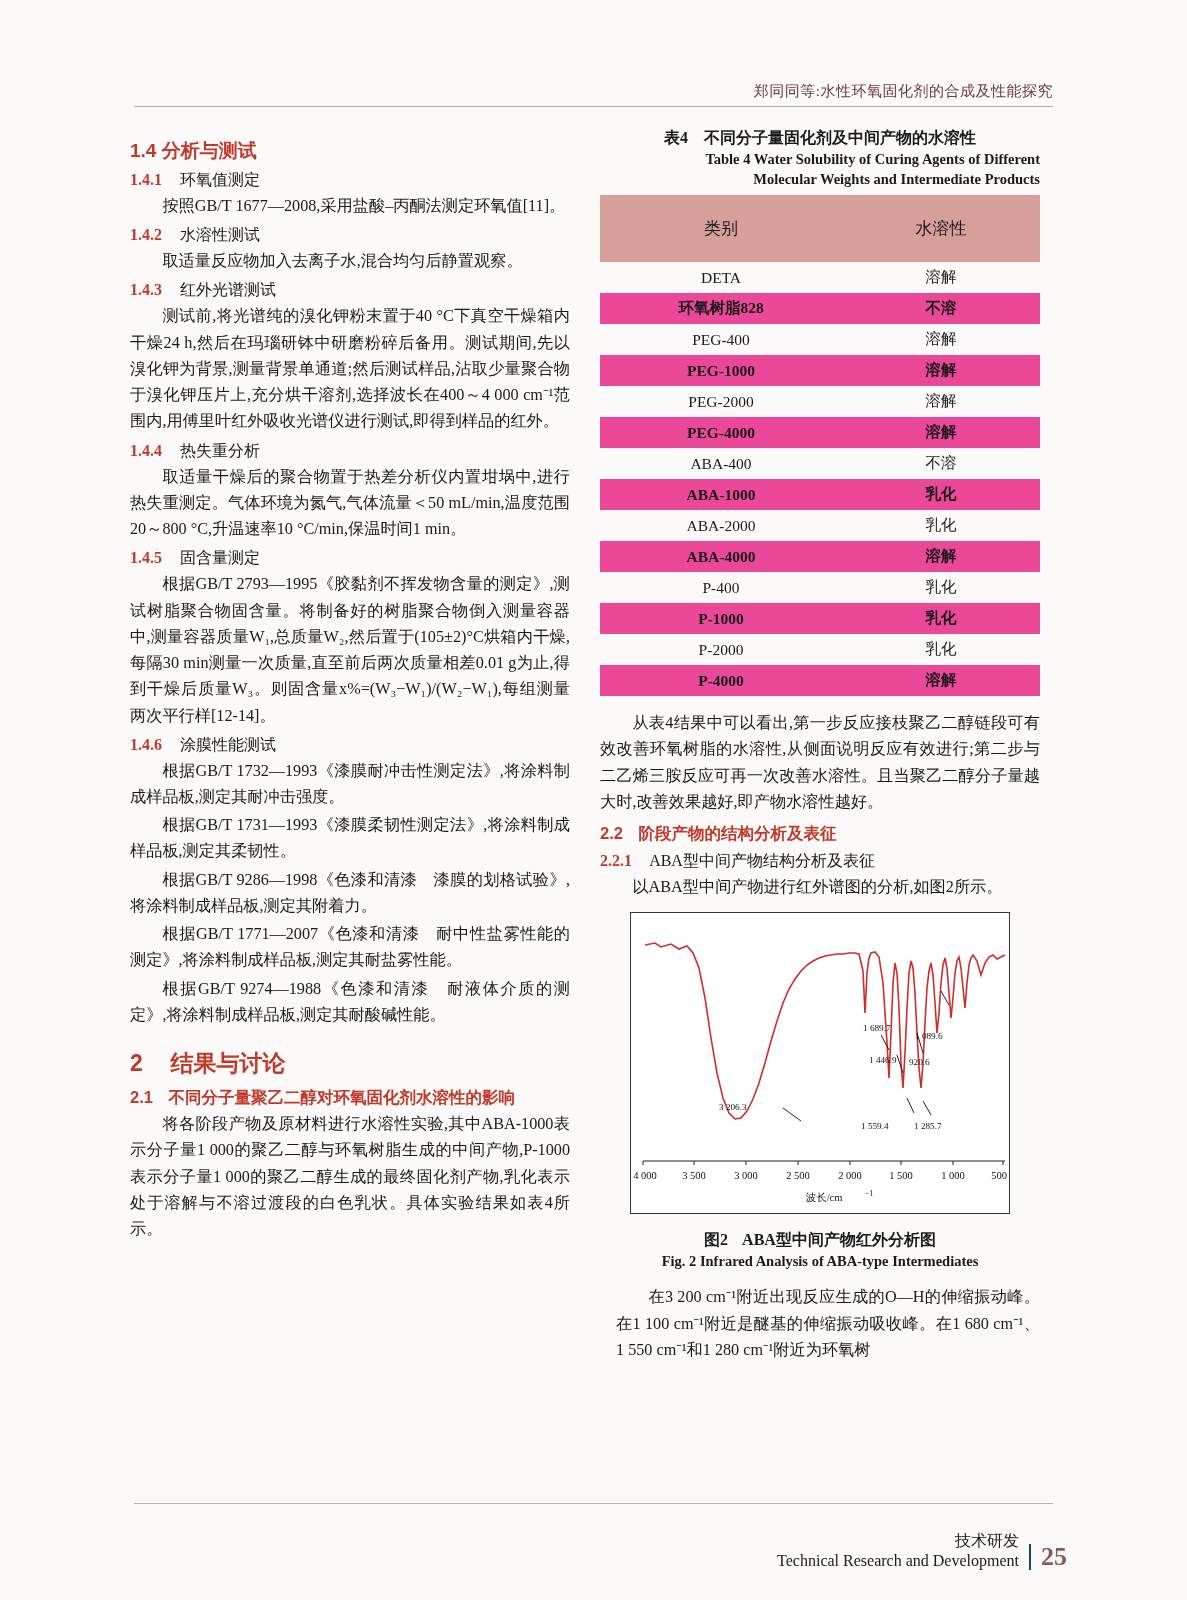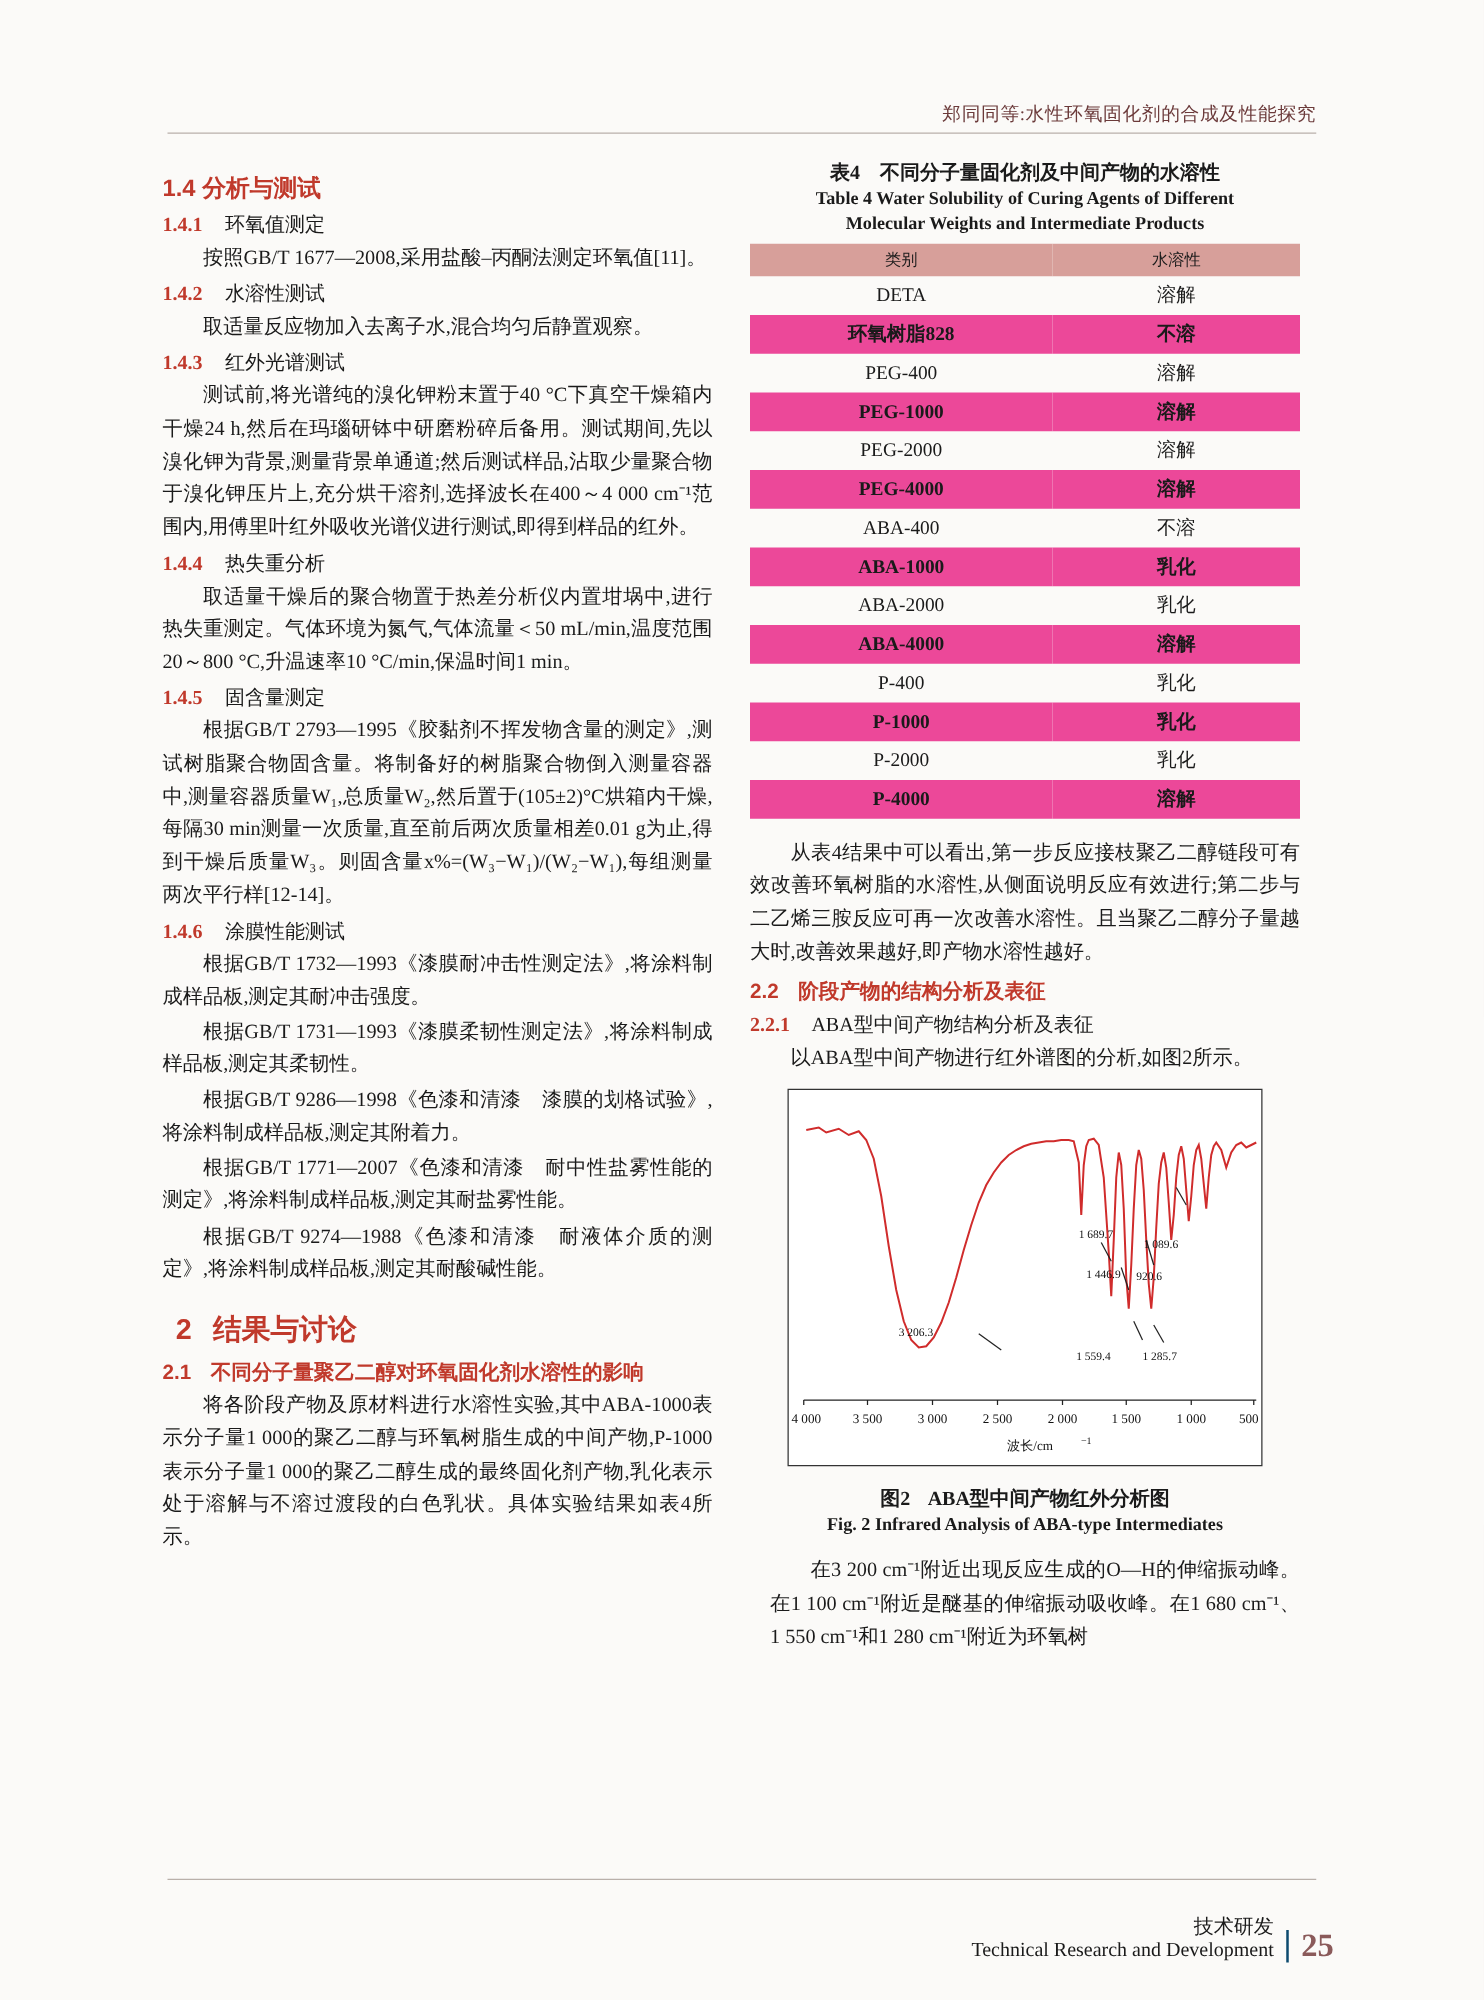--- a/index.html
+++ b/index.html
@@ -27,50 +27,50 @@
   .col-left{
     position:absolute;left:130px;top:128px;width:440px;
   }
   .col-right{
     position:absolute;left:600px;top:128px;width:440px;
   }
   .sec-h1{
     color:#c0392b;font-weight:bold;font-size:19px;
     margin:10px 0 4px 0;font-family:"Liberation Sans", sans-serif;
   }
-  .sec-h1 .num{display:inline-block;min-width:26px;text-align:center;}
+  .sec-h1 .num{display:inline-block;min-width:26px;}
   .sec-h2{
     color:#c0392b;font-weight:bold;font-size:16.5px;
     margin:8px 0 2px 0;font-family:"Liberation Sans", sans-serif;
   }
   .sec-h2 .num{display:inline-block;min-width:34px;}
   .sec-h3{
     font-size:16px;margin:6px 0 2px 0;color:#1a1a1a;
   }
   .sec-h3 .num{display:inline-block;min-width:46px;color:#1a1a1a;}
   .sec-h3.red .num{color:#c0392b;font-weight:bold;}
   p.body{
     font-size:16.2px;line-height:1.62;margin:2px 0 2px 0;
     text-align:justify;text-justify:inter-ideograph;
     text-indent:2em;
   }
   .tbl-title{
     text-align:center;font-size:16px;font-weight:bold;margin:0 0 1px 0;
   }
   .tbl-title .lbl{margin-right:12px;}
   .tbl-title-en{
-    text-align:center;font-size:14.5px;font-weight:bold;line-height:1.35;
+    text-align:right;font-size:14.5px;font-weight:bold;line-height:1.35;
     margin:0 0 6px 0;
   }
   table.wt{
     border-collapse:collapse;width:440px;font-size:15.5px;
   }
   table.wt th{
-    background:#d79f9a;font-weight:normal;padding:4px 0;text-align:center;
-    font-size:13px;
+    background:#d79f9a;font-weight:normal;padding:22px 0;text-align:center;
+    font-size:17px;
   }
   table.wt td{
     padding:5px 0;text-align:center;font-size:15.5px;
   }
   table.wt tr.odd td{background:#ec4899;font-weight:bold;}
   table.wt tr.even td{background:transparent;}
   table.wt td.c1{width:55%;}
   table.wt td.c2{width:45%;}
   .fig-box{
     width:440px;margin-top:12px;

